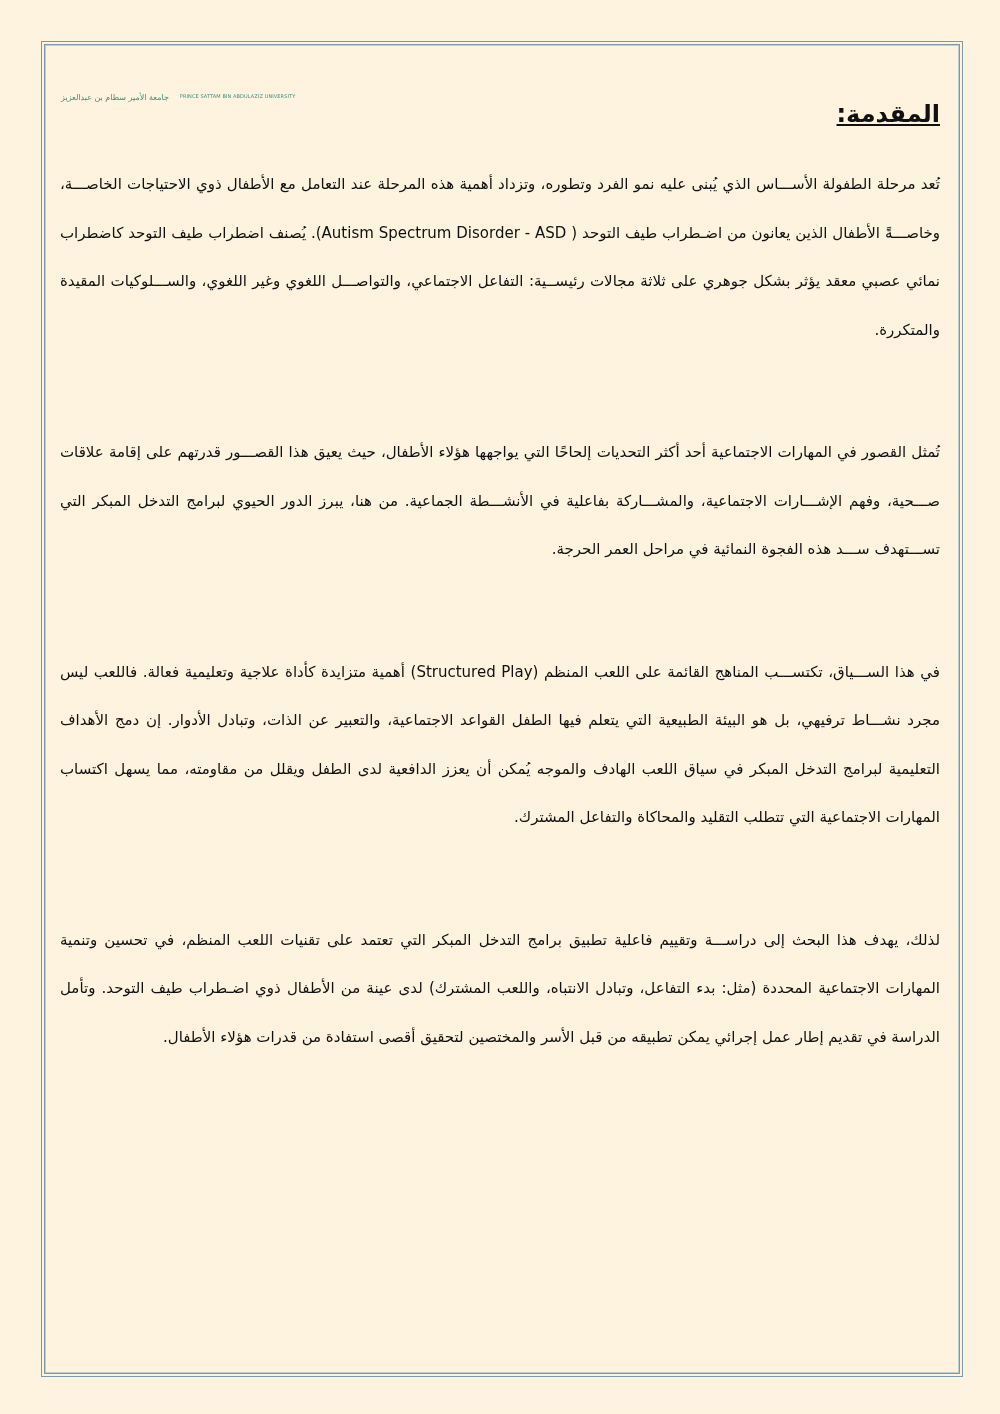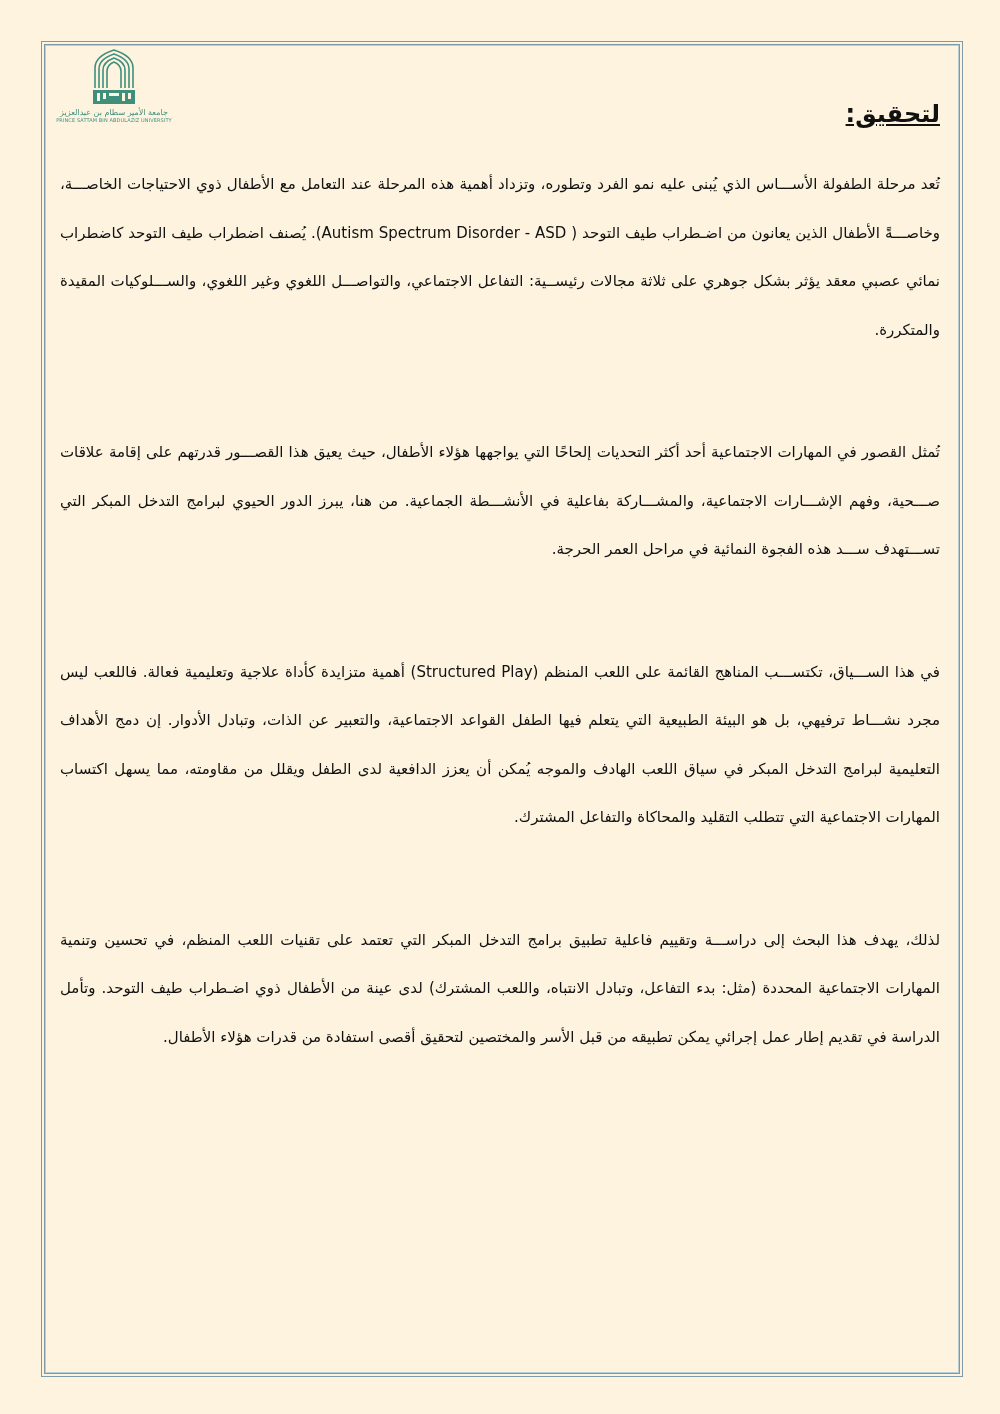--- a/index.html
+++ b/index.html
@@ -9,21 +9,21 @@
     font-family: "DejaVu Serif", "Liberation Serif", serif;
     color:#111;
   }
   .page-border {
     position:absolute; left:41px; top:41px; width:914px; height:1328px;
     border:4px double #7d9aa6;
     box-shadow: inset 0 0 0 1px #b9cdd4;
   }
   .logo {
     position:absolute; left:50px; top:48px; width:128px; height:96px;
-    display:flex; flex-direction:column; align-items:center;
+    display:flex; flex-direction:row; align-items:center;gap:11px;
   }
   .logo svg { display:block; }
   .logo-ar { font-size:8px; color:#3f8f7d; margin-top:2px; direction:rtl; white-space:nowrap; }
   .logo-en { font-size:5px; color:#3f8f7d; font-family:"DejaVu Sans", sans-serif; letter-spacing:0.1px; white-space:nowrap; }
   .title {
     position:absolute; right:60px; top:100px;
     font-size:24px; font-weight:bold; text-decoration:underline;
     direction:rtl; font-family:"DejaVu Sans", sans-serif;
   }
   .content {
@@ -52,20 +52,20 @@
       <rect x="12" y="45" width="3" height="6"></rect>
       <rect x="18" y="45" width="10" height="3"></rect>
       <rect x="31" y="45" width="3" height="8"></rect>
       <rect x="37" y="45" width="3" height="6"></rect>
     </g>
   </svg>
   <div class="logo-ar">جامعة الأمير سطام بن عبدالعزيز</div>
   <div class="logo-en">PRINCE SATTAM BIN ABDULAZIZ UNIVERSITY</div>
 </div>
 
-<div class="title">لتحقيق:</div>
+<div class="title">المقدمة:</div>
 
 <div class="content">
   <p class="para">تُعد مرحلة الطفولة الأســـاس الذي يُبنى عليه نمو الفرد وتطوره، وتزداد أهمية هذه المرحلة عند التعامل مع الأطفال ذوي الاحتياجات الخاصـــة، وخاصـــةً الأطفال الذين يعانون من اضـطراب طيف التوحد ( Autism Spectrum Disorder - ASD). يُصنف اضطراب طيف التوحد كاضطراب نمائي عصبي معقد يؤثر بشكل جوهري على ثلاثة مجالات رئيســية: التفاعل الاجتماعي، والتواصـــل اللغوي وغير اللغوي، والســـلوكيات المقيدة والمتكررة.</p>
   <p class="para">تُمثل القصور في المهارات الاجتماعية أحد أكثر التحديات إلحاحًا التي يواجهها هؤلاء الأطفال، حيث يعيق هذا القصـــور قدرتهم على إقامة علاقات صـــحية، وفهم الإشـــارات الاجتماعية، والمشـــاركة بفاعلية في الأنشـــطة الجماعية. من هنا، يبرز الدور الحيوي لبرامج التدخل المبكر التي تســـتهدف ســـد هذه الفجوة النمائية في مراحل العمر الحرجة.</p>
   <p class="para">في هذا الســـياق، تكتســـب المناهج القائمة على اللعب المنظم (Structured Play) أهمية متزايدة كأداة علاجية وتعليمية فعالة. فاللعب ليس مجرد نشـــاط ترفيهي، بل هو البيئة الطبيعية التي يتعلم فيها الطفل القواعد الاجتماعية، والتعبير عن الذات، وتبادل الأدوار. إن دمج الأهداف التعليمية لبرامج التدخل المبكر في سياق اللعب الهادف والموجه يُمكن أن يعزز الدافعية لدى الطفل ويقلل من مقاومته، مما يسهل اكتساب المهارات الاجتماعية التي تتطلب التقليد والمحاكاة والتفاعل المشترك.</p>
   <p class="para">لذلك، يهدف هذا البحث إلى دراســـة وتقييم فاعلية تطبيق برامج التدخل المبكر التي تعتمد على تقنيات اللعب المنظم، في تحسين وتنمية المهارات الاجتماعية المحددة (مثل: بدء التفاعل، وتبادل الانتباه، واللعب المشترك) لدى عينة من الأطفال ذوي اضـطراب طيف التوحد. وتأمل الدراسة في تقديم إطار عمل إجرائي يمكن تطبيقه من قبل الأسر والمختصين لتحقيق أقصى استفادة من قدرات هؤلاء الأطفال.</p>
 </div>
 
 </body></html>

